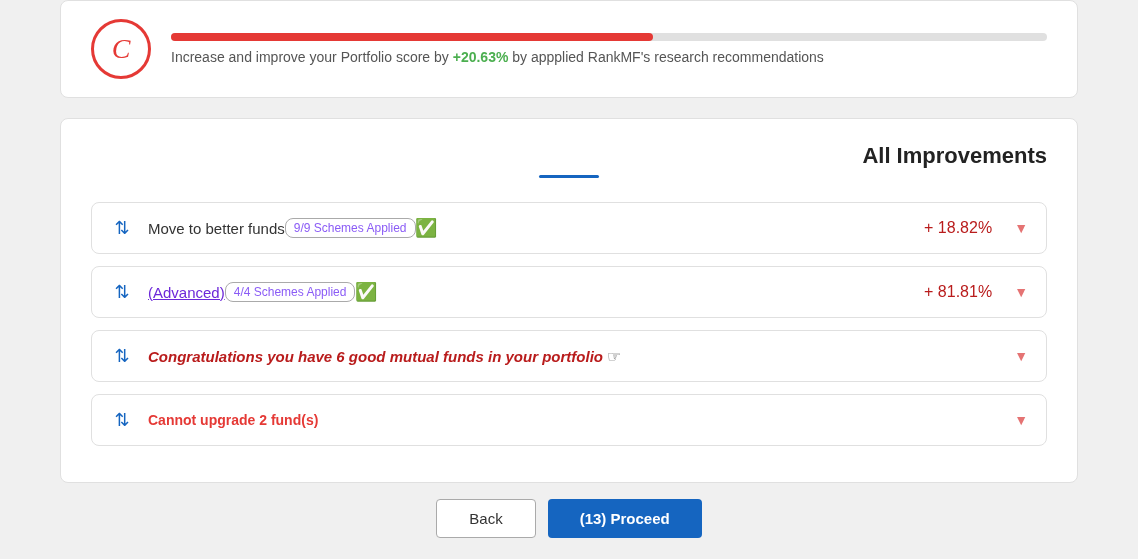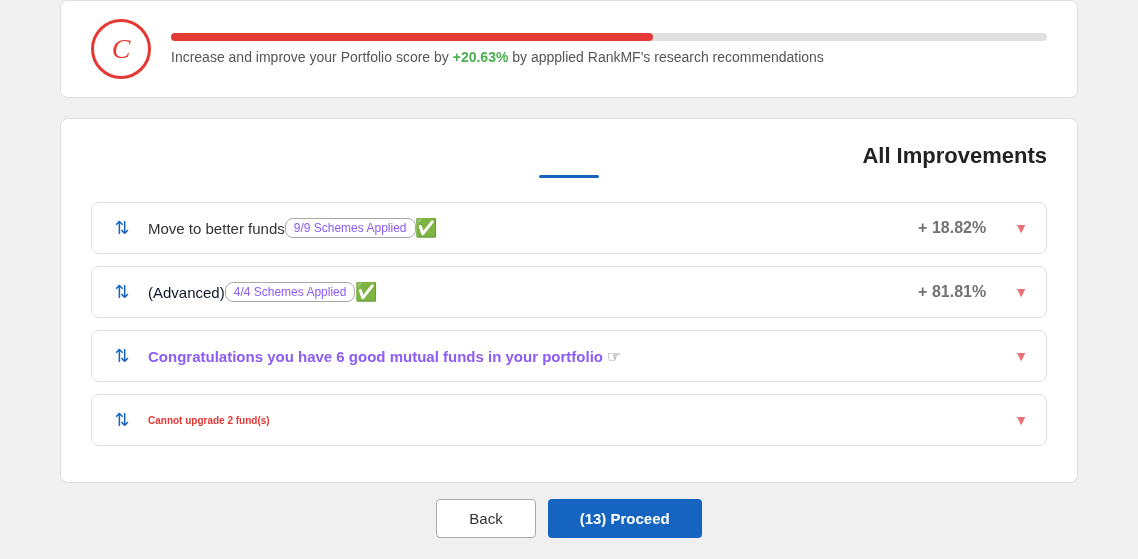--- a/index.html
+++ b/index.html
@@ -103,55 +103,57 @@
     }
     .row-label {
       flex: 1;
       font-size: 15px;
       color: #333;
       display: flex;
       align-items: center;
       flex-wrap: wrap;
     }
     .row-label .advanced {
-      color: #0f172a;
+      color: #6d28d9;
+      text-decoration: underline;
     }
     .badge {
       border: 1px solid #aaa;
       border-radius: 8px;
       padding: 2px 8px;
       font-size: 12px;
       color: #8b5cf6;
       white-space: nowrap;
     }
     .check-icon {
       color: #4caf50;
       font-size: 18px;
     }
     .row-percent {
       font-size: 16px;
-      font-weight: bold;
-      color: #737373;
+      font-weight: normal;
+      color: #b91c1c;
       min-width: 80px;
-      text-align: center;
+      text-align: right;
     }
     .chevron-down {
       color: #e57373;
       font-size: 14px;
       margin-left: 8px;
     }
     .row-label-green {
-      color: #8b5cf6;
+      color: #b91c1c;
+      font-style: italic;
       font-weight: bold;
       font-size: 15px;
     }
     .row-label-red {
       color: #e53935;
       font-weight: bold;
-      font-size: 10px;
+      font-size: 14px;
     }
     .cursor-hint {
       color: #555;
       font-size: 16px;
       margin-left: 4px;
     }
     .footer-section {
       text-align: center;
       margin: 16px 60px 0 60px;
       padding-bottom: 10px;

